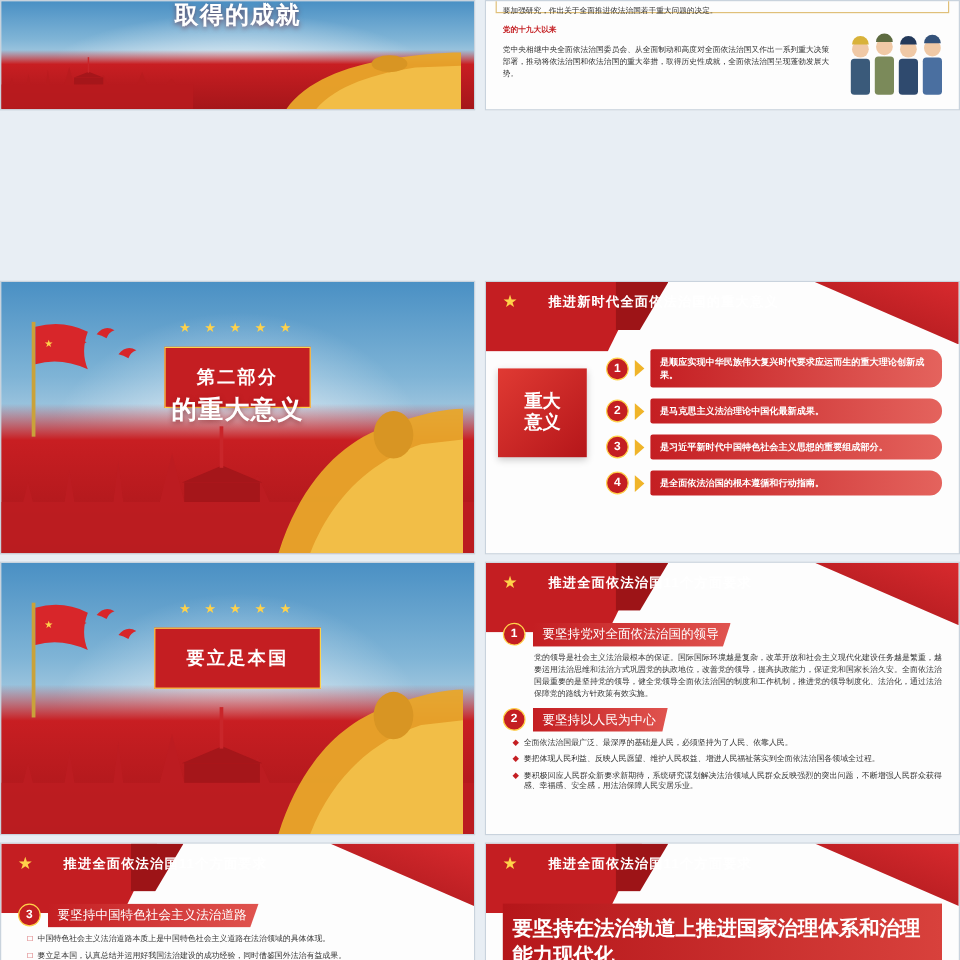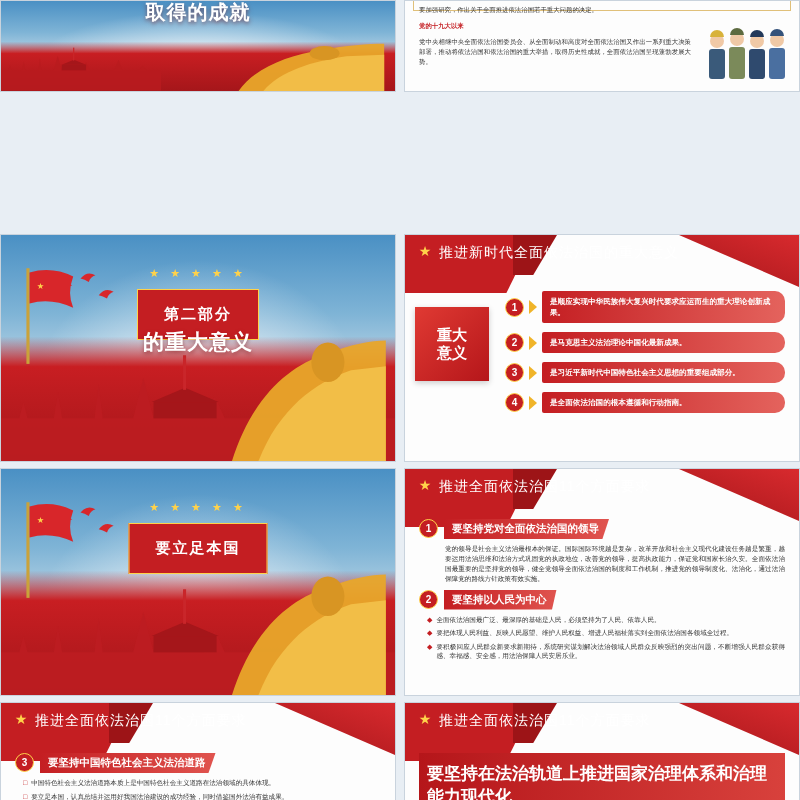--- a/index.html
+++ b/index.html
@@ -103,38 +103,38 @@
   .corner-right {
     position:absolute; top:0; right:0; width:120px; height:52px;
     background:linear-gradient(200deg,#d82a2e,#a5161a);
     clip-path: polygon(28% 0, 100% 0, 100% 100%, 0 0);
   }
   .hdr-emblem {
     position:absolute; top:6px; left:10px; width:20px; height:20px;
     color:#ffd24a; font-size:14px; line-height:20px; text-align:center;
   }
   .hdr-text {
-    position:absolute; top:9px; left:34px;
-    color:#ffffff; font-size:14px; font-weight:normal; letter-spacing:1px;
+    position:absolute; top:9px; left:52px;
+    color:#ffffff; font-size:11px; font-weight:bold; letter-spacing:1px;
     white-space:nowrap;
   }
   .c-body { position:absolute; top:50px; left:14px; right:14px; bottom:10px; }
 
   .num-badge {
     width:19px; height:19px; border-radius:50%;
     background:#c41e22; color:#fff;
     font-size:10px; font-weight:bold;
     display:flex; align-items:center; justify-content:center;
     flex:0 0 auto;
     border:1px solid #ffd24a;
   }
   .item-row { display:flex; align-items:flex-start; gap:6px; margin-bottom:5px; }
   .item-title {
     background:linear-gradient(90deg,#c41e22,#e0544f);
-    color:#fff; font-size:10.5px; font-weight:bold;
+    color:#fff; font-size:10.5px; font-weight:normal;
     padding:3px 10px 3px 8px;
     display:inline-block;
     clip-path: polygon(0 0, 100% 0, 96% 100%, 0 100%);
   }
   .para {
     font-size:6.6px; color:#333; line-height:1.5;
     text-align:justify; margin:3px 0 6px 26px;
   }
   .bullet-line { display:flex; gap:4px; margin:2px 0 3px 8px; }
   .bullet-dot { color:#c41e22; font-size:7px; line-height:1.5; flex:0 0 auto; }

